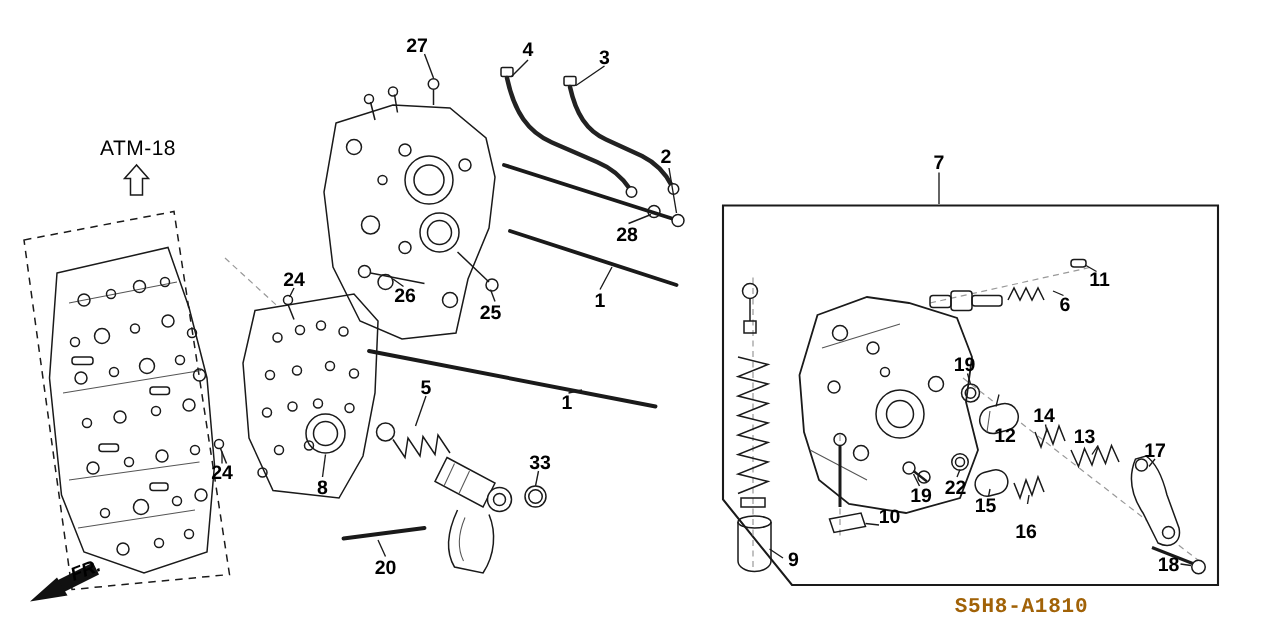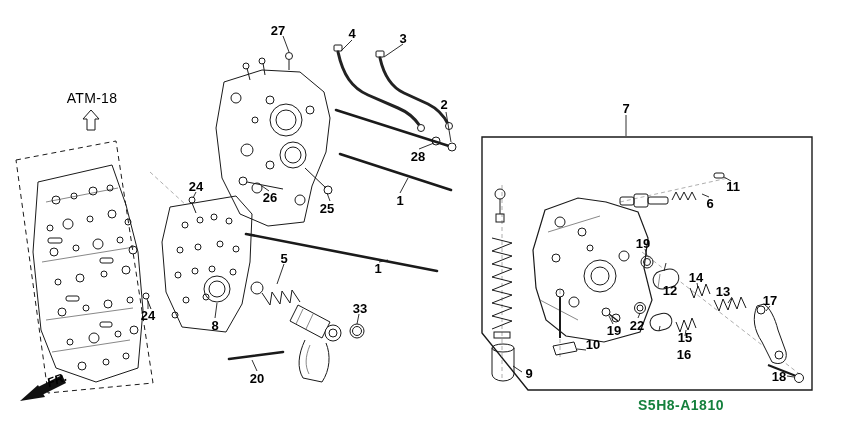--- a/index.html
+++ b/index.html
@@ -20,21 +20,21 @@
   .part-label{
     position:absolute;transform:translate(-50%,-50%);
     font-weight:bold;font-size:13px;color:#000;white-space:nowrap;
   }
   .ref-label{
     position:absolute;left:92px;top:98px;transform:translate(-50%,-50%);
     font-weight:normal;font-size:14px;color:#000;letter-spacing:0.3px;
   }
   .code-label{
     position:absolute;left:681px;top:405px;transform:translate(-50%,-50%);
-    font-weight:bold;font-size:14px;color:#15803d;letter-spacing:0.5px;
+    font-weight:bold;font-size:14px;color:#a16207;letter-spacing:0.5px;font-family:Liberation Mono, monospace;
   }
   .fr-label{
     position:absolute;left:57px;top:380px;transform:translate(-50%,-50%) rotate(-21deg);
     font-weight:bold;font-style:italic;font-size:12.5px;color:#000;
   }
 </style>
 </head>
 <body>
 
 <div class="stage">
@@ -356,20 +356,20 @@
       <span class="part-label" style="left: 626px; top: 108px;">7</span>
       <span class="part-label" style="left: 710px; top: 203px;">6</span>
       <span class="part-label" style="left: 733px; top: 186px;">11</span>
       <span class="part-label" style="left: 643px; top: 243px;">19</span>
       <span class="part-label" style="left: 670px; top: 257px; margin-top: 33px;">12</span>
       <span class="part-label" style="left: 696px; top: 277px;">14</span>
       <span class="part-label" style="left: 707px; top: 291px; margin-left: 16px;">13</span>
       <span class="part-label" style="left: 770px; top: 300px;">17</span>
       <span class="part-label" style="left: 614px; top: 330px;">19</span>
       <span class="part-label" style="left: 637px; top: 325px; text-align: center;">22</span>
-      <span class="part-label" style="left: 657px; top: 337px; margin-left: 28px;">15</span>
+      <span class="part-label" style="left: 657px; top: 337px;">15</span>
       <span class="part-label" style="left: 684px; top: 342px; margin-top: 12px;">16</span>
       <span class="part-label" style="left: 593px; top: 344px;">10</span>
       <span class="part-label" style="left: 529px; top: 373px;">9</span>
       <span class="part-label" style="left: 779px; top: 376px;">18</span>
     </div>
 
 </div>
 
 </body></html>

